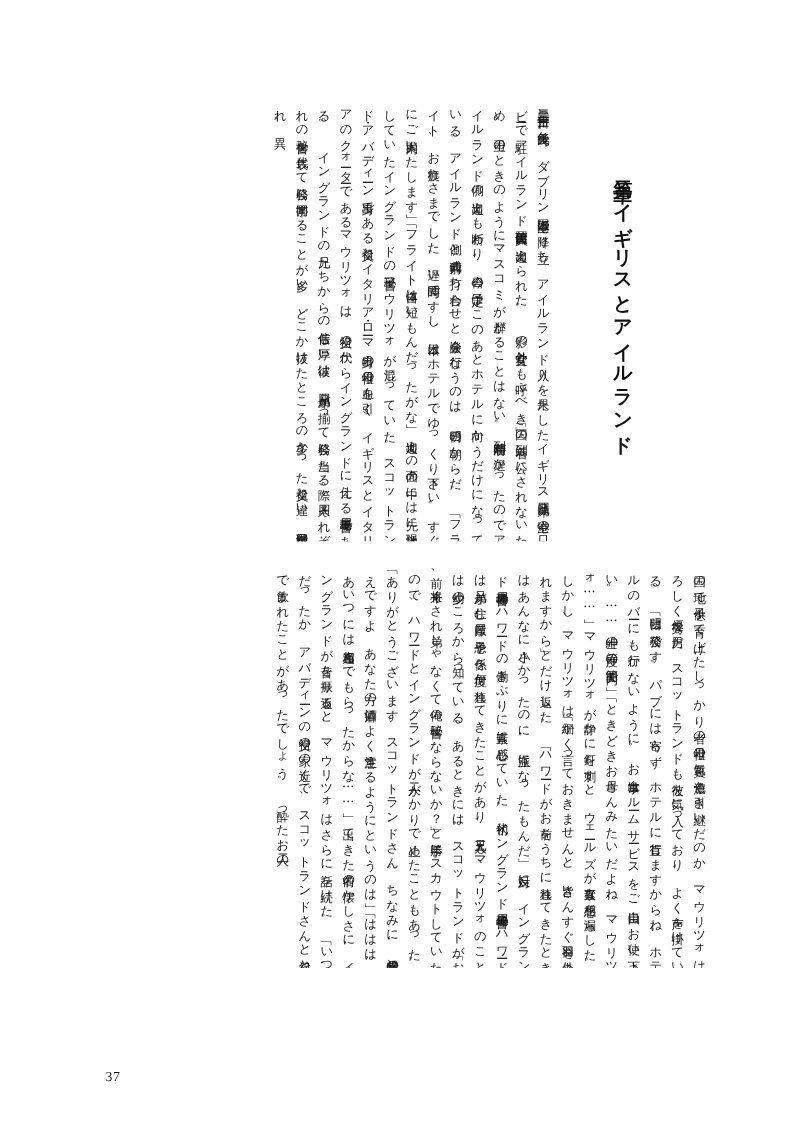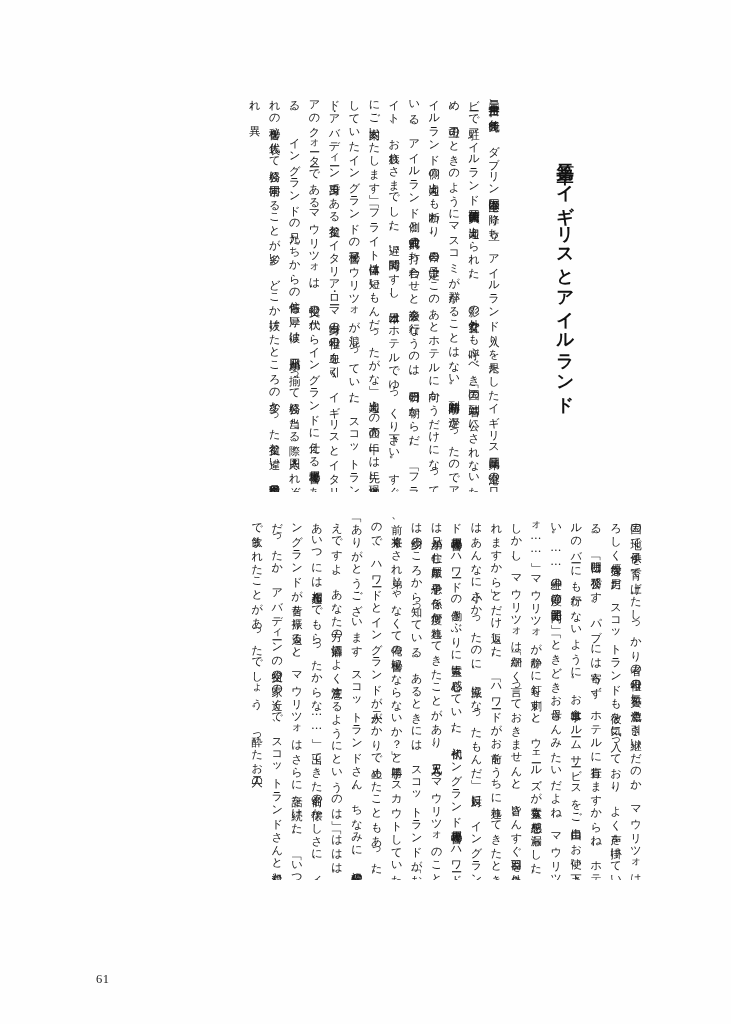--- a/index.html
+++ b/index.html
@@ -101,15 +101,15 @@
 <div id="page">
 
   <div id="paper-edge"></div>
 
   <h1 id="chapter-title">第二章　イギリスとアイルランド</h1>
 
   <div class="vtext" id="body-upper">二〇二三年十二月三日、午後九時。　ダブリン国際空港に降り立ち、アイルランド入りを果たしたイギリス四兄弟は空港のロビーで駐アイルランド英国大使館員に出迎えられた。　影の外交官とも呼ぶべき「国」の到着は公にされないため、上司のときのようにマスコミが群がることはない。到着時間が遅かったのでアイルランド側の出迎えも断わり、今日の予定はこのあとホテルに向かうだけになっている。アイルランド側と式典前の打ち合わせと会談を行なうのは、明日の朝からだ。　「フライト、お疲れさまでした。遅い時間ですし、本日はホテルでゆっくり下さい。すぐにご案内いたします」　「フライト自体は短いもんだったがな」　出迎えの面々の中には先に現地入りしていたイングランドの秘書マウリツォが混じっていた。スコットランド・アバディーン出身である祖父とイタリア・ローマ出身の祖母の血を引く、イギリスとイタリアのクォーターであるマウリツォは、祖父の代からイングランドに仕える専属秘書である。　イングランドの兄たちからの信任も厚い彼は、四兄弟が揃って公務に当たる際、四人それぞれの秘書を代表して公務に帯同することが多い。どこか抜けたところの多かった祖父と違い、戦後母国を離れ、異</div>
 
   <div class="vtext" id="body-lower">国の地で子供を育て上げたしっかり者の祖母の気質を色濃く引き継いだのか、マウリツォは恐ろしく優秀な男だ。スコットランドも彼を気に入っており、よく声を掛けている。　「明日は公務です。パブには寄らず、ホテルに直行しますからね。ホテルのバーにも行かないように。お食事はルームサービスをご自由にお使い下さい。……紳士の節度の範囲内で」　「ときどきお母さんみたいだよね、マウリツォ……」　マウリツォが静かに釘を刺すと、ウェールズが素直な感想を漏らした。しかし、マウリツォは「細かく言っておきませんと、皆さんすぐ羽目を外されますから」とだけ返した。　「ハワードがお前をうちに連れてきたときはあんなに小さかったのに、立派になったもんだ」　反対に、イングランド専属秘書のハワードの働きぶりに素直に感心していた。初代イングランド専属秘書のハワードは兄弟が住む屋敷に息子や係を何度か連れてきたことがあり、兄三人もマウリツォのことは幼少のころから知っている。あるときには、スコットランドが「お前、将来くされ弟じゃなくて俺の秘書にならないか？」と勝手にスカウトしていたので、ハワードとイングランドが二人がかりで止めたこともあった。　「ありがとうございます、スコットランドさん。ちなみに、祖父直伝の教えですよ、あなた方の酒癖によく注意するようにというのは」　「ははは、あいつには相当運んでもらったからな……」　出てきた名前の懐かしさに、イングランドが昔を振り返ると、マウリツォはさらに話を続けた。　「いつだったか、アバディーンの祖父の家の近くで、スコットランドさんと祖父と三人で飲まれたことがあったでしょう。　酔ったお二人の</div>
 
-  <div id="page-number">61</div>
+  <div id="page-number">37</div>
 
 </div>
 
 </body></html>

